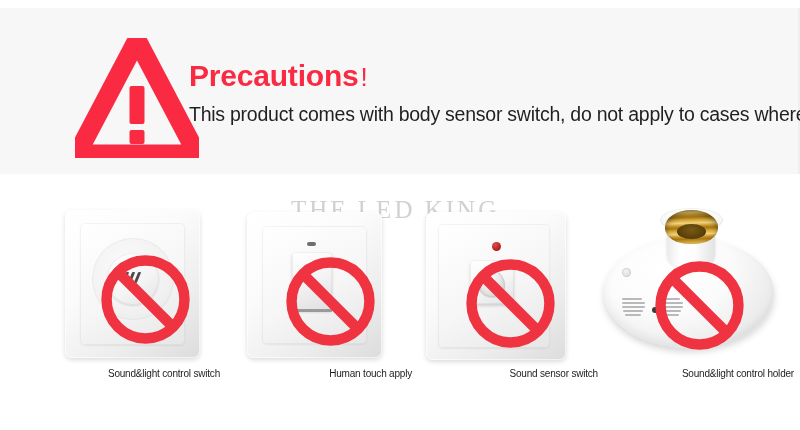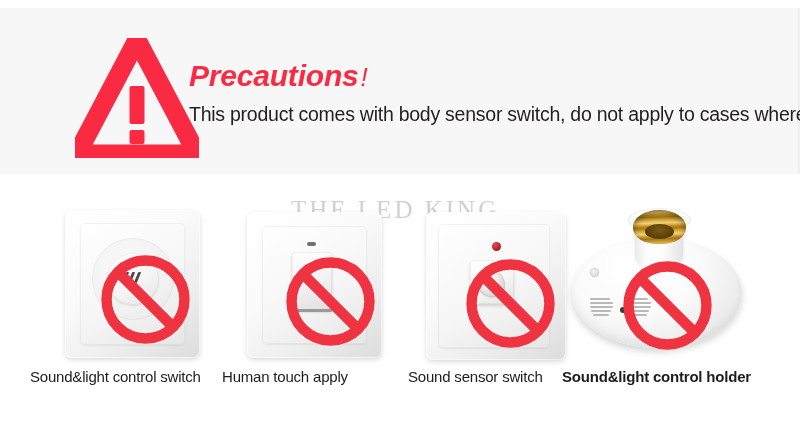--- a/index.html
+++ b/index.html
@@ -48,21 +48,20 @@
 
   .precaution-title {
     position: absolute;
     left: 189px;
     top: 59px;
     font-size: 30px;
     font-weight: bold;
     color: #fb2a43;
     letter-spacing: -0.2px;
     white-space: nowrap;
-    font-style: italic;
   }
   .precaution-bang {
     font-size: 26px;
     font-weight: normal;
     color: #fb2a43;
     padding-left: 2px;
   }
   .precaution-sub {
     position: absolute;
     left: 189px;
@@ -98,22 +97,22 @@
     position: absolute;
     left: 0; top: 0;
     width: 190px;
     height: 180px;
   }
   .caption {
     position: absolute;
     left: 0;
     top: 178px;
     width: 190px;
-    text-align: left;
-    font-size: 15px;
+    text-align: right;
+    font-size: 10px;
     color: #1d1d1d;
     letter-spacing: -0.2px;
     white-space: nowrap;
   }
 
   
   .plate {
     position: absolute;
     border-radius: 7px;
     background:
@@ -332,21 +331,21 @@
       <div class="no-sign" style="left:55px;top:66px;width:95px;height:95px;">
         <svg width="95" height="95" viewBox="0 0 100 100">
           <circle cx="50" cy="50" r="41" fill="none" stroke="#ef3340" stroke-width="11"></circle>
           <line x1="21" y1="21" x2="79" y2="79" stroke="#ef3340" stroke-width="11" stroke-linecap="butt"></line>
         </svg>
       </div>
     </div>
     <div class="caption">Sound sensor switch</div>
   </div>
 
-  <div class="product" style="left:562px;width:200px;font-weight:bold;">
+  <div class="product" style="left:594px;width:200px;">
     <div class="stage" style="width:200px;">
       <div class="holder-base" style="left:10px;top:48px;width:170px;height:110px;"></div>
       <div class="holder-neck" style="left:73px;top:36px;width:48px;height:40px;"></div>
       <div class="socket-rim" style="left:66px;top:18px;width:63px;height:24px;"></div>
       <div class="socket-gold" style="left:71px;top:20px;width:53px;height:34px;">
         <div class="socket-hole"></div>
       </div>
       <div class="side-dot" style="left:28px;top:78px;width:9px;height:9px;"></div>
       <div class="grille" style="left:28px;top:108px;width:26px;height:18px;">
         <span style="left:0;top:0;width:20px;"></span>

